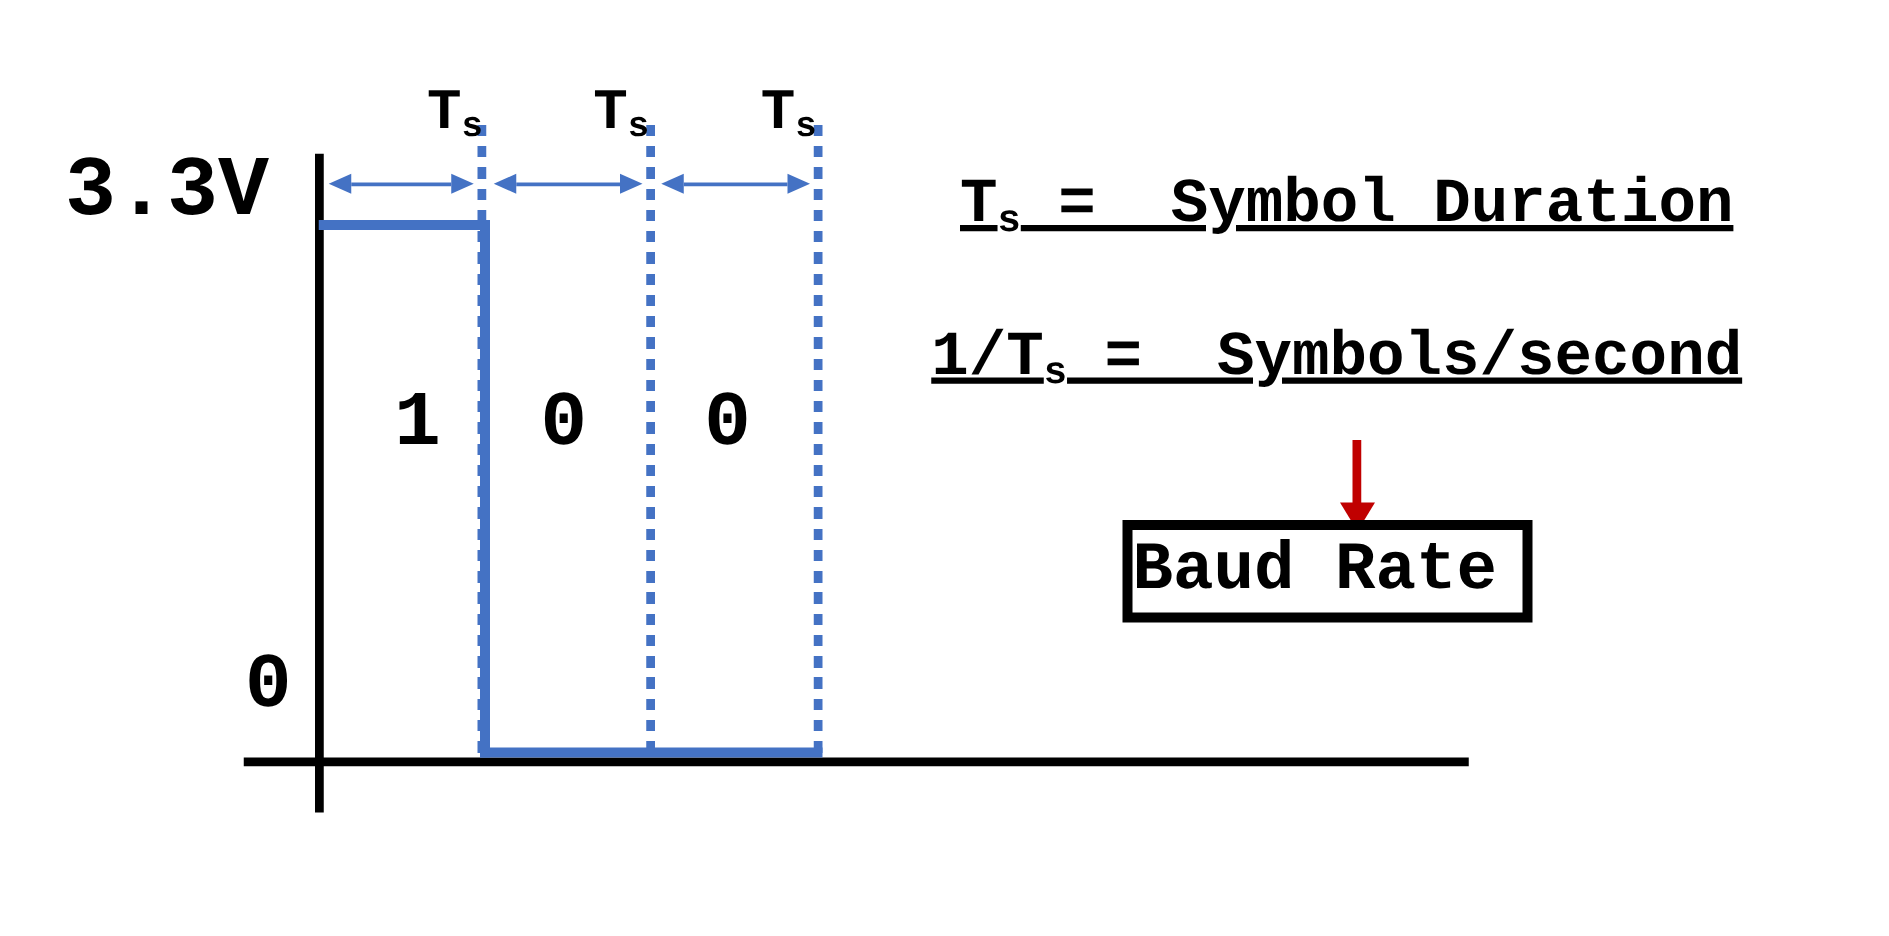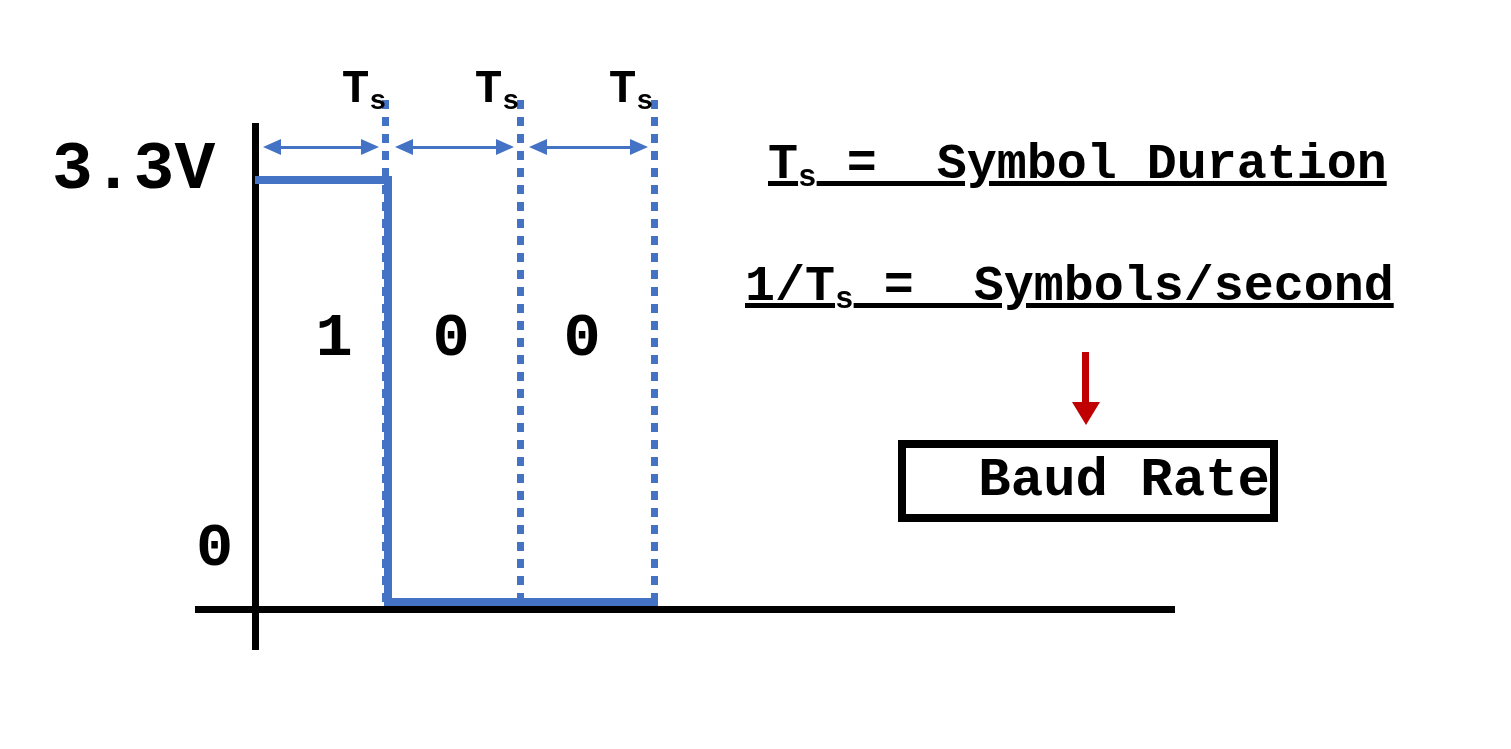--- a/index.html
+++ b/index.html
@@ -49,41 +49,41 @@
   .arrow-2{left:395px;width:119px;}
   .arrow-3{left:529px;width:119px;}
 
   
   .txt{white-space:pre;line-height:1;}
   .sub{font-size:0.62em;vertical-align:-0.25em;}
   .ts-label{top:67px;font-size:46px;margin-left:44px;}
   .ts-1{left:320px;}
   .ts-2{left:453px;}
   .ts-3{left:587px;}
-  .v-high{left:52px;top:136px;font-size:68px;}
+  .v-high{left:52px;top:120px;font-size:68px;}
   .v-low{left:196px;top:518px;font-size:62px;}
   .bit{top:308px;font-size:62px;}
   .bit-1{left:334px;}
   .bit-2{left:451px;}
   .bit-3{left:582px;}
   .time-label{left:573px;top:629px;font-size:52px;}
   .note{font-size:50px;text-decoration:underline;}
   .note-1{left:768px;top:140px;}
   .note-2{left:745px;top:262px;}
 
   
   .red-shaft{left:1082px;top:352px;width:7px;height:54px;background:var(--arrow-red);}
   .red-head{left:1072px;top:402px;width:0;height:0;border-left:14px solid transparent;border-right:14px solid transparent;border-top:23px solid var(--arrow-red);}
 
   
   .baud-box{
-    left:898px;top:440px;width:380px;height:82px;
+    left:898px;top:416px;width:328px;height:82px;
     border:8px solid var(--ink);box-sizing:border-box;
     background:var(--background);
-    display:flex;align-items:center;justify-content:flex-end;
+    display:flex;align-items:center;justify-content:flex-start;
     font-size:54px;
   }
 </style>
 </head>
 <body>
 
 <div class="stage">
 
   <div class="abs y-axis"></div>
   <div class="abs x-axis"></div>

